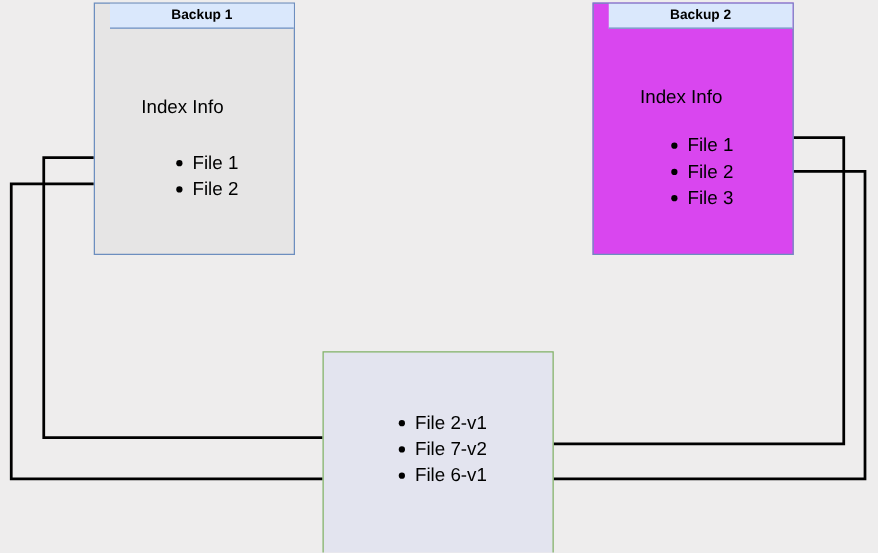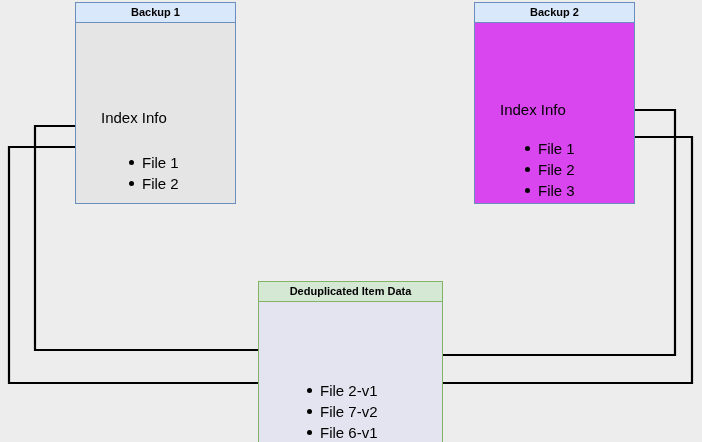--- a/index.html
+++ b/index.html
@@ -28,36 +28,36 @@
     top: 0;
     width: 702px;
     height: 442px;
     pointer-events: none;
   }
   .node {
     position: absolute;
     box-sizing: border-box;
     border-style: solid;
     border-width: 1px;
+    padding-left: 12px;
   }
   .node-header {
     box-sizing: border-box;
     height: 20px;
     line-height: 19px;
     text-align: center;
     font-size: 11px;
     font-weight: bold;
     color: #000000;
     border-bottom-style: solid;
     border-bottom-width: 1px;
   }
   .node-body {
     position: relative;
     height: calc(100% - 20px);
-    margin-top: 32px;
   }
   
   .backup {
     border-color: #6c8ebf;
   }
   .backup .node-header {
     background: #dae8fc;
     border-bottom-color: #6c8ebf;
   }
   #backup1 {
@@ -178,21 +178,20 @@
         </li>
         <li>
           <span class="bullet"></span>
           <span>File 3</span>
         </li>
       </ul>
     </div>
   </div>
 
   <div class="node dedup" id="dedup">
-    <div class="node-header">Deduplicated Item Data</div>
     <div class="node-body">
       <ul class="file-list">
         <li>
           <span class="bullet"></span>
           <span>File 2-v1</span>
         </li>
         <li>
           <span class="bullet"></span>
           <span>File 7-v2</span>
         </li>

